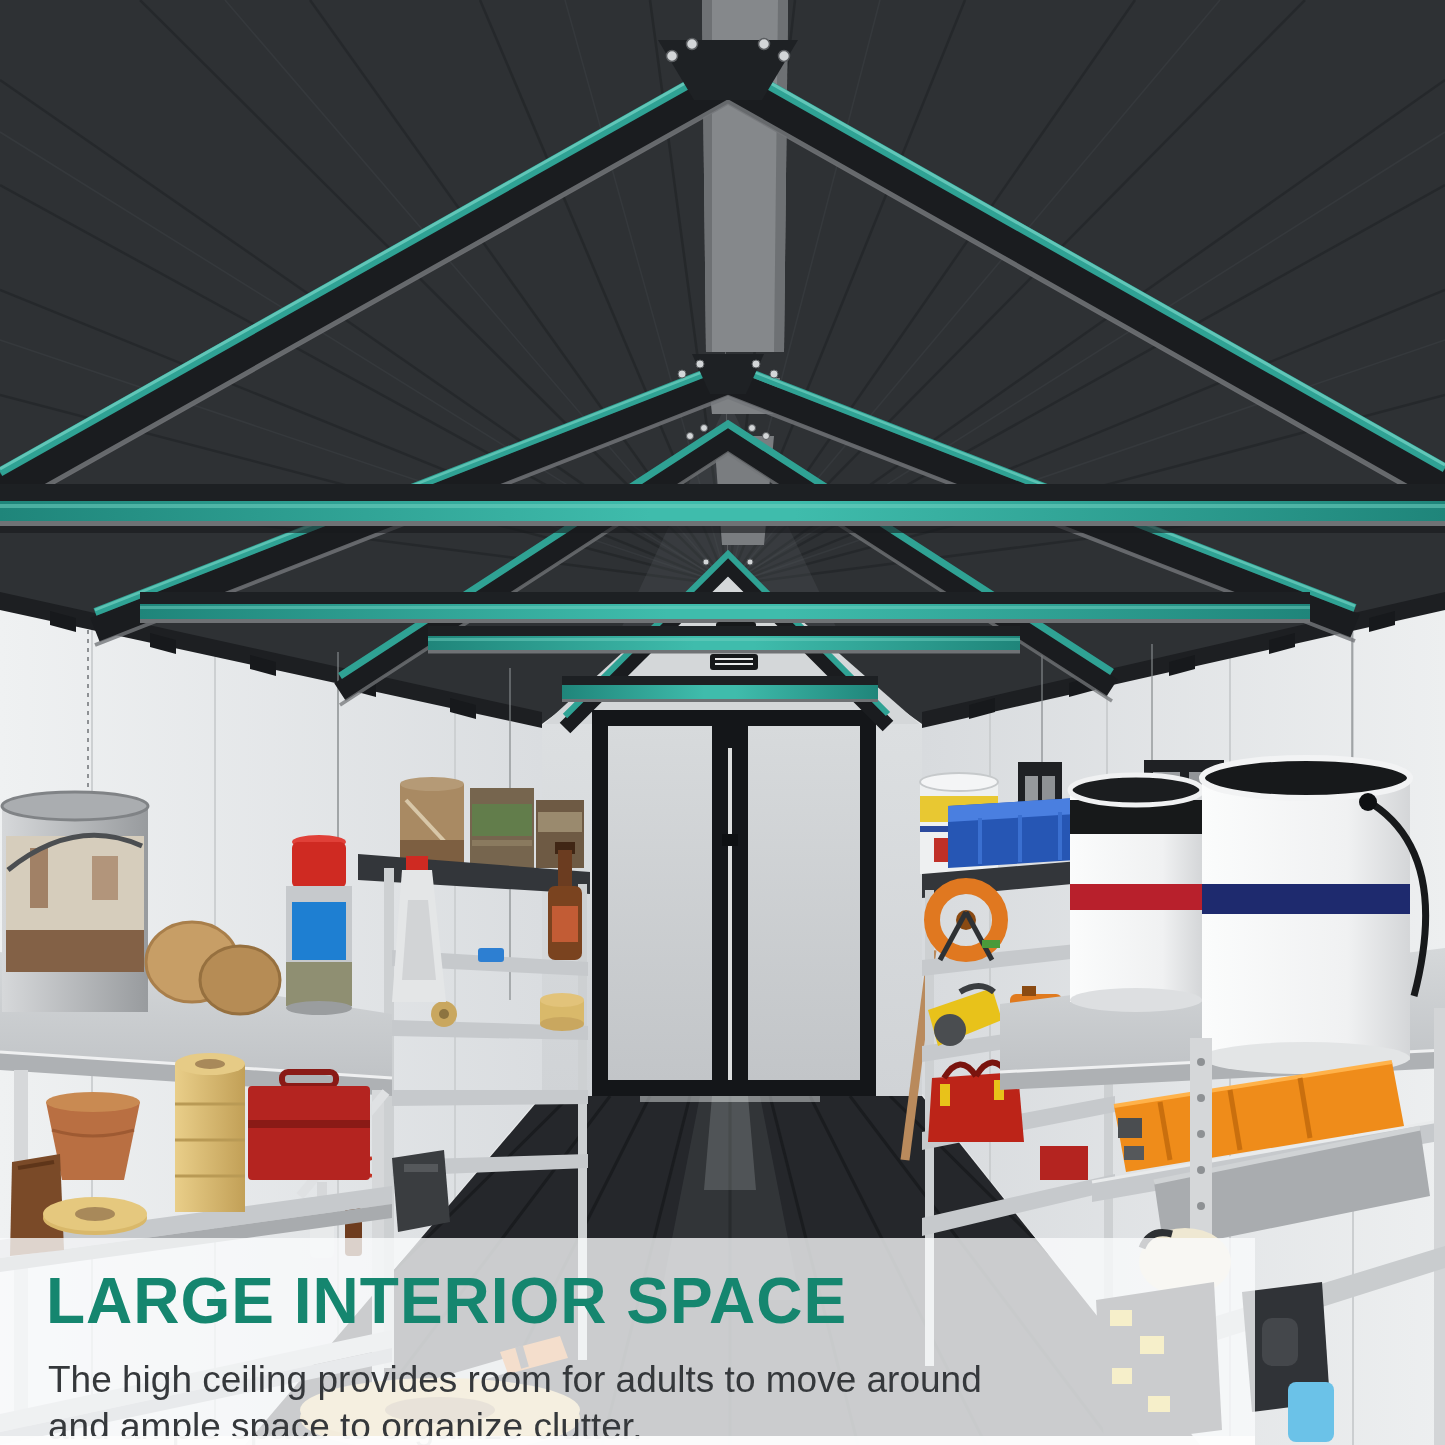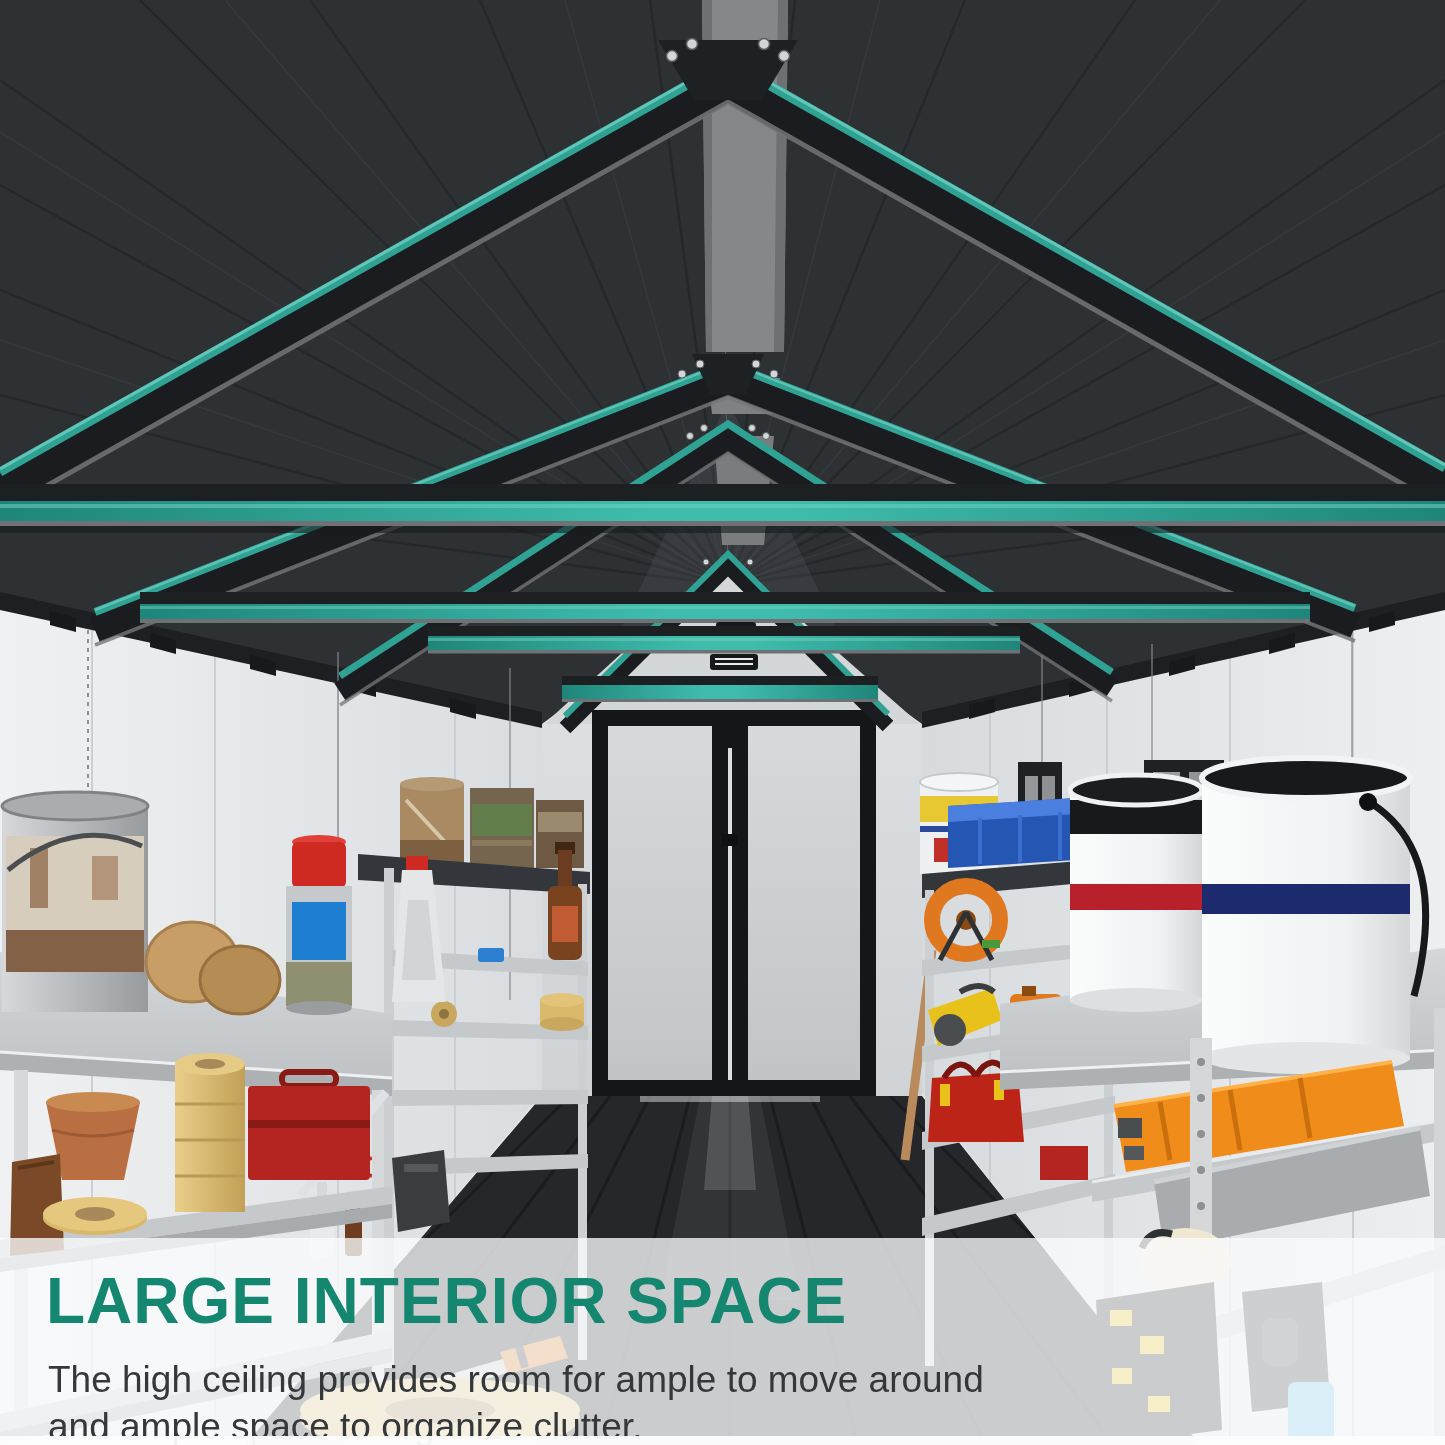--- a/index.html
+++ b/index.html
@@ -1,20 +1,20 @@
 <!DOCTYPE html>
 <html style="--accent: #2FA294; --accent-bright: #6FD0C0; --title-color: #15866F; --desc-color: #35383B;"><head>
 <meta charset="utf-8">
 <style>
   html,body{margin:0;padding:0;background:#fff;}
   #stage{position:relative;width:1445px;height:1445px;overflow:hidden;
          font-family:"Liberation Sans", sans-serif;background:#e9ebec;}
   #scene-svg{position:absolute;left:0;top:0;}
   
-  .overlay{position:absolute;left:0;top:1238px;width:1445px;height:207px;
+  .overlay{position:absolute;left:0;top:1238px;width:1255px;height:207px;
            background:rgba(250,251,252,0.78);}
   .overlay .bottom-strip{position:absolute;left:0;bottom:0;width:100%;height:9px;
            background:rgba(253,253,253,0.95);}
   .overlay-title{position:absolute;left:46px;top:26px;
            font-size:64px;font-weight:bold;letter-spacing:1px;
            color:var(--title-color,#15866F);white-space:nowrap;}
   .overlay-desc{position:absolute;left:48px;top:118px;
            font-size:37px;line-height:47px;font-weight:400;
            color:var(--desc-color,#35383B);white-space:nowrap;}
 </style>
@@ -557,19 +557,19 @@
     <polygon points="1242,1292 1322,1282 1330,1402 1252,1412" fill="#303337"></polygon>
     <rect x="1262" y="1318" width="36" height="48" rx="10" fill="#44474B"></rect>
   </g>
   <rect x="1288" y="1382" width="46" height="60" rx="8" fill="#6BC2E8"></rect>
 
 </svg>
 
   <div class="overlay" style="background: rgba(250, 251, 252, 0.78);">
     <div class="overlay-title">LARGE INTERIOR SPACE</div>
     <div class="overlay-desc">
-      <div>The high ceiling provides room for ample to move around</div>
+      <div>The high ceiling provides room for adults to move around</div>
       <div>and ample space to organize clutter.</div>
     </div>
     <div class="bottom-strip"></div>
   </div>
 
 </div>
 
 </body></html>

